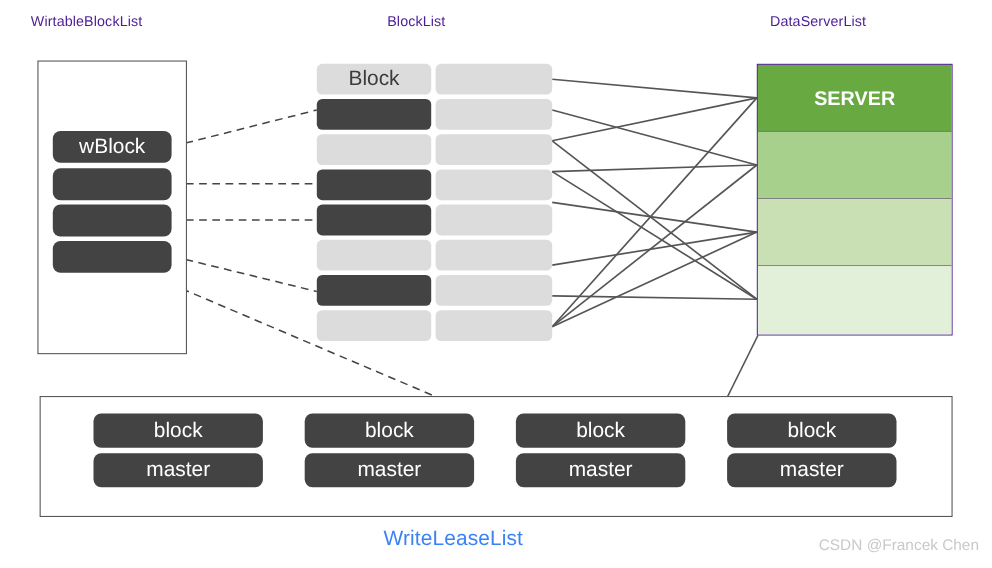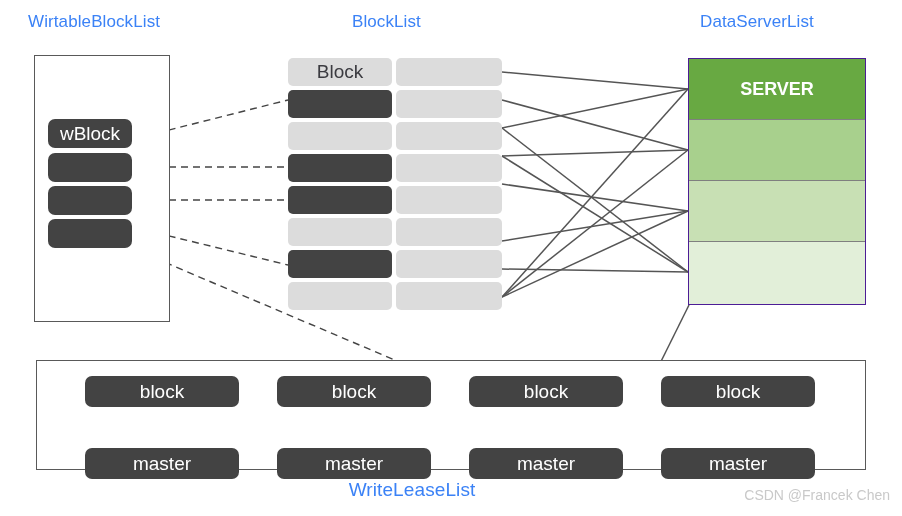--- a/index.html
+++ b/index.html
@@ -22,22 +22,22 @@
     left: 0;
     top: 0;
     width: 902px;
     height: 516px;
     pointer-events: none;
   }
 
   
   .title {
     position: absolute;
-    font-size: 17px;
-    color: #3b82f6;
+    font-size: 13px;
+    color: #4c1d95;
     letter-spacing: 0.1px;
     white-space: nowrap;
   }
   #title-writable { left: 28px;  top: 12px; }
   #title-blocklist { left: 352px; top: 12px; }
   #title-dataserver { left: 700px; top: 12px; }
   #title-writelease {
     left: 0; top: 479px; width: 824px;
     text-align: center;
     font-size: 19px;
@@ -60,21 +60,21 @@
     background: #434343;
     border-radius: 7px;
     color: #ffffff;
     display: flex;
     align-items: center;
     justify-content: center;
     font-size: 19px;
     box-sizing: border-box;
   }
   
-  .wpill { left: 48px; width: 84px; height: 29px; }
+  .wpill { left: 48px; width: 108px; height: 29px; }
   #wpill-0 { top: 119px; }
   #wpill-1 { top: 153px; }
   #wpill-2 { top: 186px; }
   #wpill-3 { top: 219px; }
 
   
   #blocklist {
     position: absolute;
     left: 288px;
     top: 58px;
@@ -138,21 +138,21 @@
     background: #434343;
     border-radius: 7px;
     color: #ffffff;
     display: flex;
     align-items: center;
     justify-content: center;
     font-size: 19px;
     box-sizing: border-box;
   }
   .lease-pill.block  { top: 0; }
-  .lease-pill.master { top: 36px; margin-top: 36px; }
+  .lease-pill.master { top: 36px; }
 
   
   #watermark {
     position: absolute;
     right: 12px;
     top: 487px;
     font-size: 14px;
     color: #c9c9c9;
     white-space: nowrap;
     margin-left: 37px;

